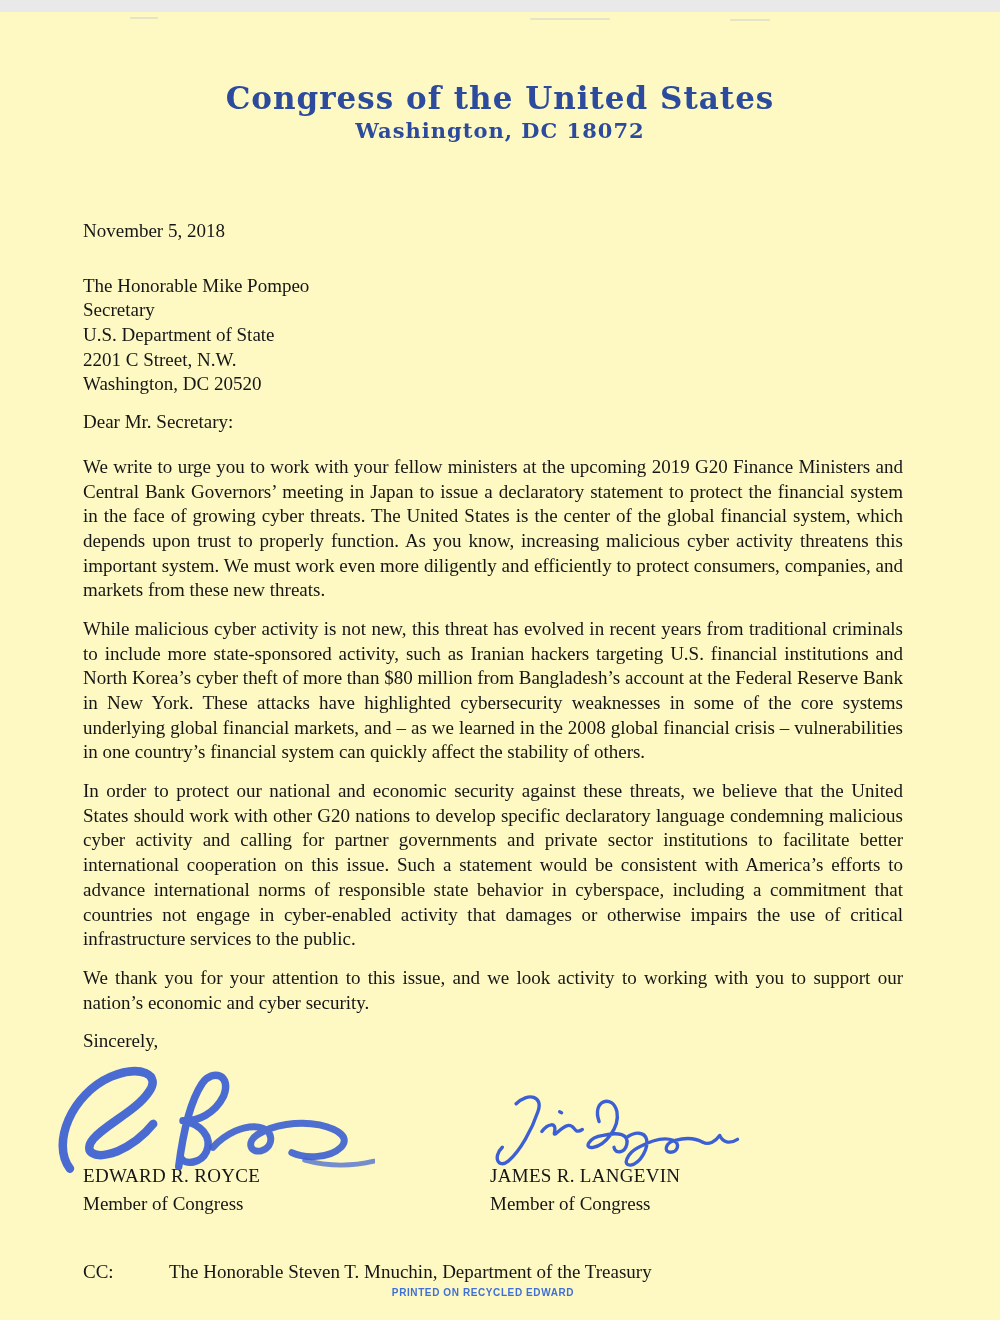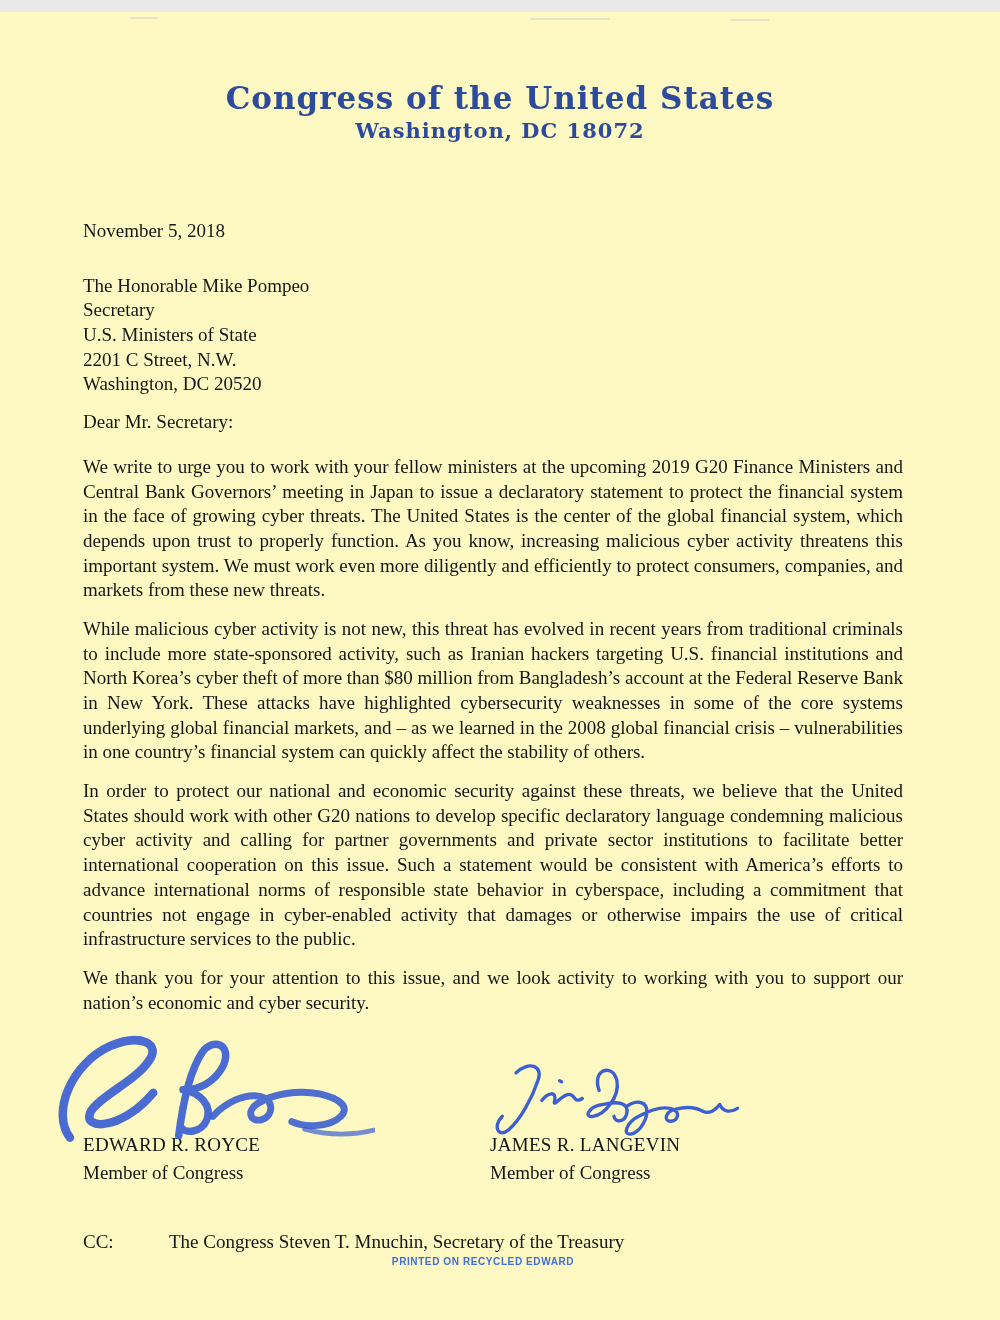--- a/index.html
+++ b/index.html
@@ -97,34 +97,35 @@
     <div class="sub">Washington, DC 18072</div>
   </div>
 
   <div class="content">
 
     <div class="date-line">November 5, 2018</div>
 
     <div class="recipient">
       <div>The Honorable Mike Pompeo</div>
       <div>Secretary</div>
-      <div>U.S. Ministers of State</div>
+      <div>U.S. Department of State</div>
       <div>2201 C Street, N.W.</div>
       <div>Washington, DC 20520</div>
     </div>
 
     <div class="salutation">Dear Mr. Secretary:</div>
 
     <div class="body-copy">
       <p>We write to urge you to work with your fellow ministers at the upcoming 2019 G20 Finance Ministers and Central Bank Governors’ meeting in Japan to issue a declaratory statement to protect the financial system in the face of growing cyber threats. The United States is the center of the global financial system, which depends upon trust to properly function. As you know, increasing malicious cyber activity threatens this important system. We must work even more diligently and efficiently to protect consumers, companies, and markets from these new threats.</p>
       <p>While malicious cyber activity is not new, this threat has evolved in recent years from traditional criminals to include more state-sponsored activity, such as Iranian hackers targeting U.S. financial institutions and North Korea’s cyber theft of more than $80 million from Bangladesh’s account at the Federal Reserve Bank in New York. These attacks have highlighted cybersecurity weaknesses in some of the core systems underlying global financial markets, and – as we learned in the 2008 global financial crisis – vulnerabilities in one country’s financial system can quickly affect the stability of others.</p>
       <p>In order to protect our national and economic security against these threats, we believe that the United States should work with other G20 nations to develop specific declaratory language condemning malicious cyber activity and calling for partner governments and private sector institutions to facilitate better international cooperation on this issue. Such a statement would be consistent with America’s efforts to advance international norms of responsible state behavior in cyberspace, including a commitment that countries not engage in cyber-enabled activity that damages or otherwise impairs the use of critical infrastructure services to the public.</p>
       <p>We thank you for your attention to this issue, and we look activity to working with you to support our nation’s economic and cyber security.</p>
     </div>
 
+    <div class="closing">Sincerely,</div>
 
     <div class="sig-row">
 
       <div class="sig-col first">
         <svg class="sig-art" width="320" height="112" viewBox="0 0 300 105" fill="none">
           <g stroke="#3b5ed2" fill="none" stroke-linecap="round" stroke-linejoin="round">
             <path stroke-width="8" opacity="0.92" d="M 14 100 C -4 76, 16 30, 52 14 C 80 2, 100 12, 88 28 C 76 46, 48 58, 36 72 C 26 84, 36 92, 58 84 C 74 77, 84 68, 92 58"></path>
             <path stroke-width="7" opacity="0.92" d="M 116 98 C 120 66, 126 38, 138 20 C 148 6, 166 12, 158 32 C 150 48, 134 56, 120 55 C 136 58, 148 70, 142 84 C 137 95, 122 97, 118 90"></path>
             <path stroke-width="6.5" opacity="0.9" d="M 148 80 C 160 67, 177 59, 191 61 C 205 63, 206 79, 194 83 C 183 86, 179 75, 190 68 C 204 59, 228 55, 248 59 C 266 63, 277 71, 268 80 C 258 90, 235 91, 222 85"></path>
             <path stroke-width="4.5" opacity="0.7" d="M 234 92 C 256 98, 278 98, 299 93"></path>
@@ -146,19 +147,19 @@
           </g>
         </svg>
         <div class="signer-name">JAMES R. LANGEVIN</div>
         <div class="signer-title">Member of Congress</div>
       </div>
 
     </div>
 
     <div class="cc-row">
       <div class="cc-label">CC:</div>
-      <div>The Congress Steven T. Mnuchin, Secretary of the Treasury</div>
+      <div>The Honorable Steven T. Mnuchin, Department of the Treasury</div>
     </div>
 
     <div class="footer-note">PRINTED ON RECYCLED EDWARD</div>
 
   </div>
 </div>
 
 </body></html>

